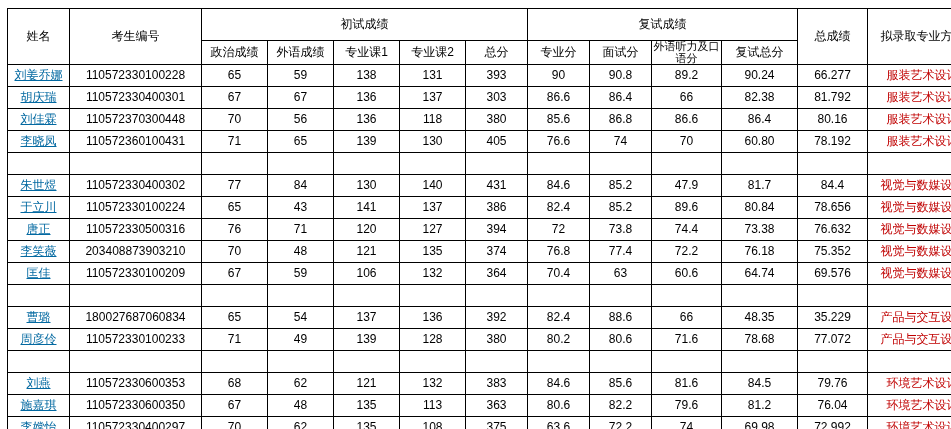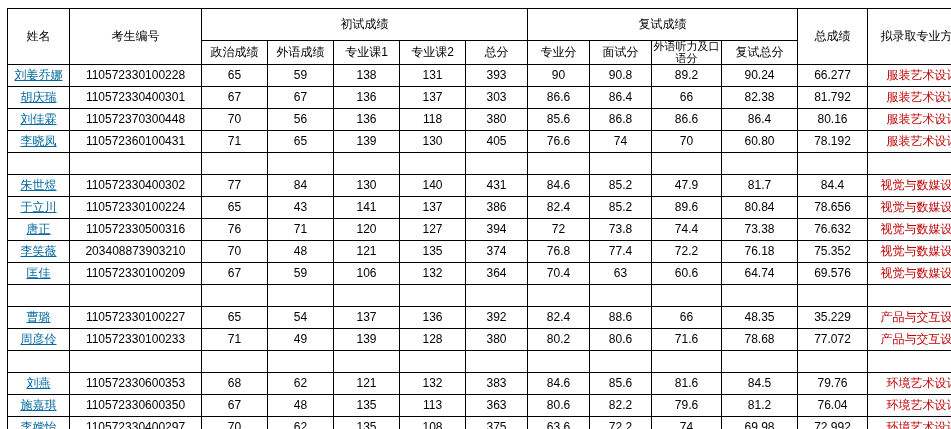--- a/index.html
+++ b/index.html
@@ -261,21 +261,21 @@
           <td></td>
           <td></td>
           <td></td>
           <td></td>
           <td></td>
           <td></td>
           <td></td>
         </tr>
         <tr>
           <td class="name-cell">曹璐</td>
-          <td>110572330100227</td>
+          <td>180027687060834</td>
           <td>65</td>
           <td>54</td>
           <td>137</td>
           <td>136</td>
           <td>392</td>
           <td>82.4</td>
           <td>88.6</td>
           <td>66</td>
           <td>48.35</td>
           <td>35.229</td>

